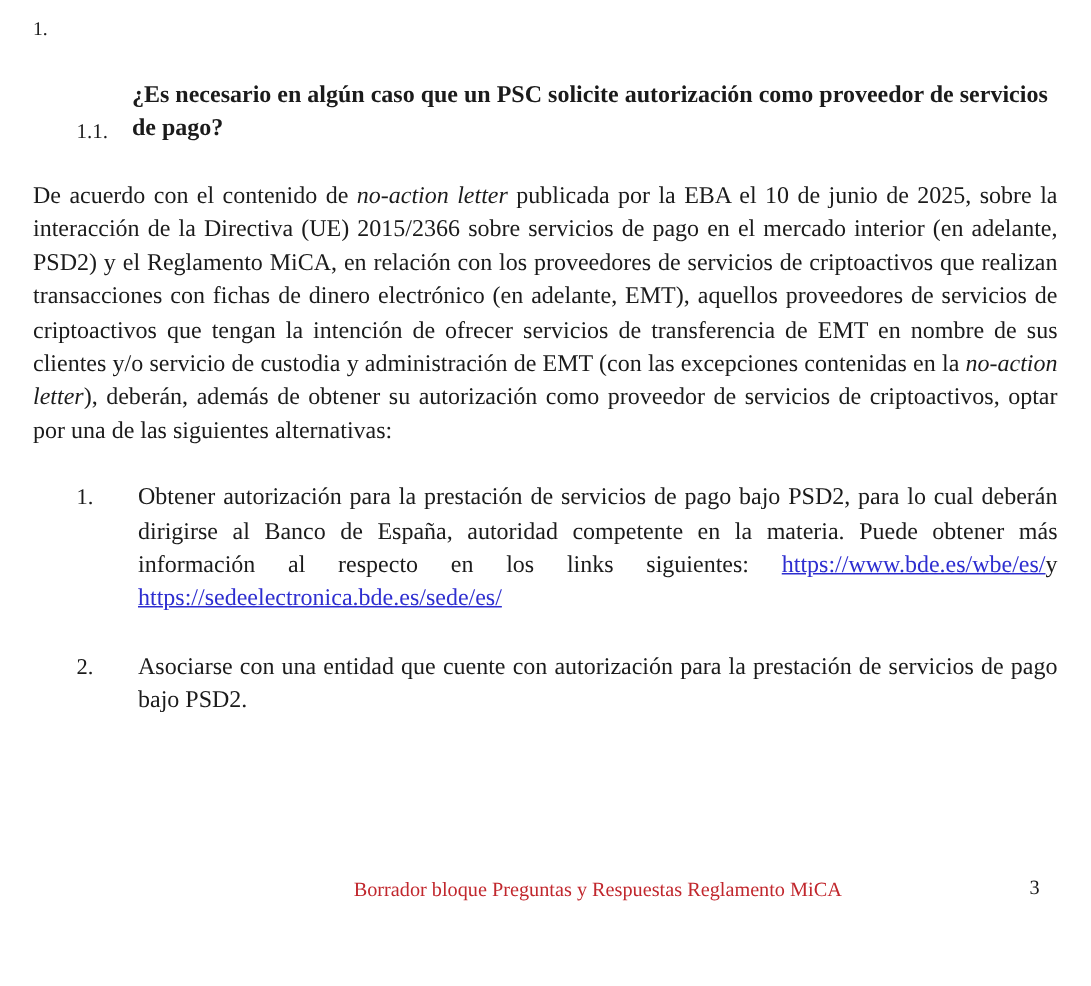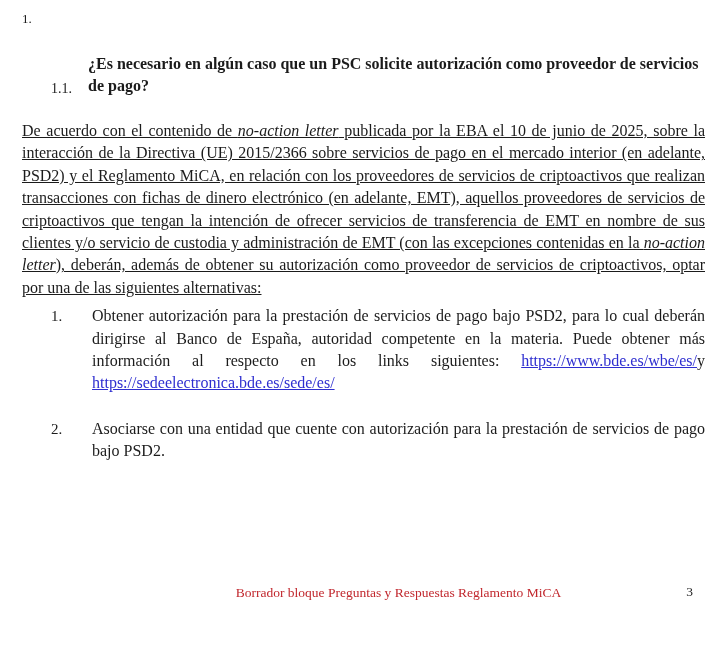--- a/index.html
+++ b/index.html
@@ -49,21 +49,21 @@
     line-height: 22px;
     max-width: 618px;
   }
   
   .para {
     font-size: 16px;
     line-height: 22.4px;
     text-align: justify;
     max-width: 683px;
   }
-  .para.first { margin-bottom: 6px; text-decoration: underline; }
+  .para.first { margin-bottom: 22px; }
   .italic { font-style: italic; }
   .link {
     color: #2e2ed0;
     text-decoration: underline;
   }
   
   .list { margin-left: 29px; margin-bottom: 14px; }
   .list-item {
     display: flex;
     align-items: baseline;

